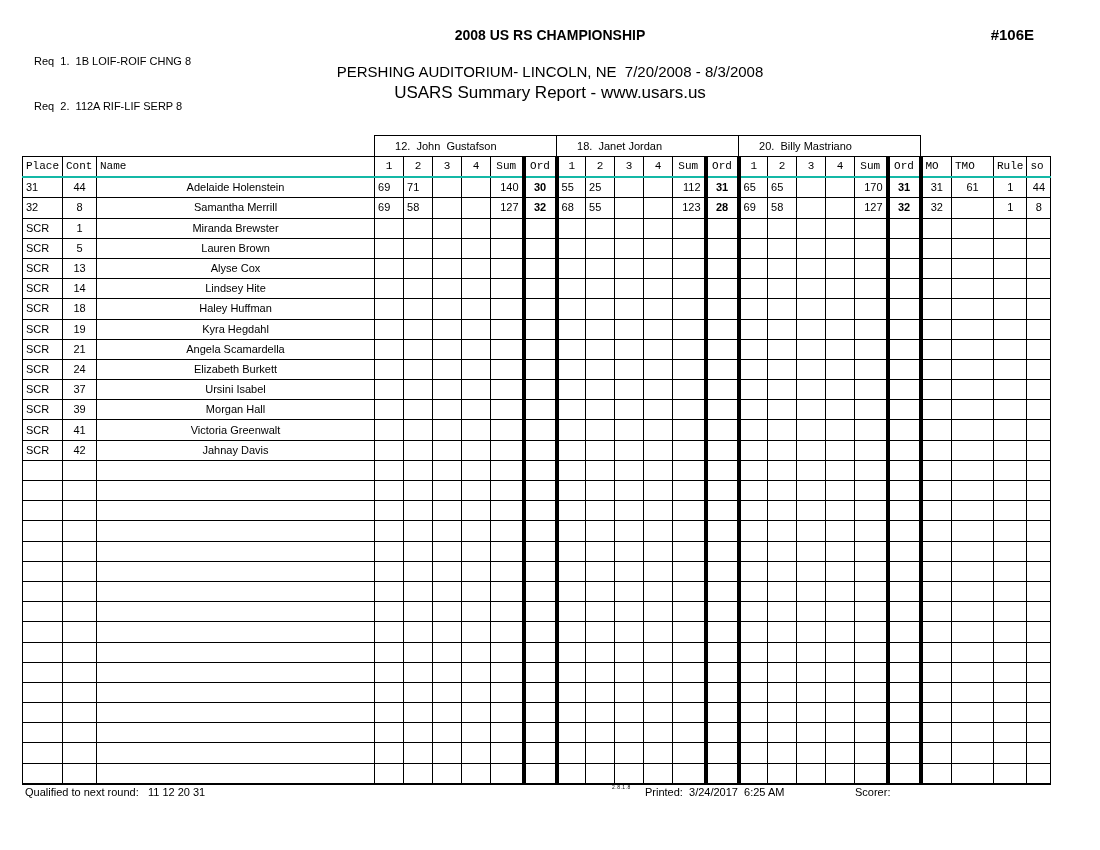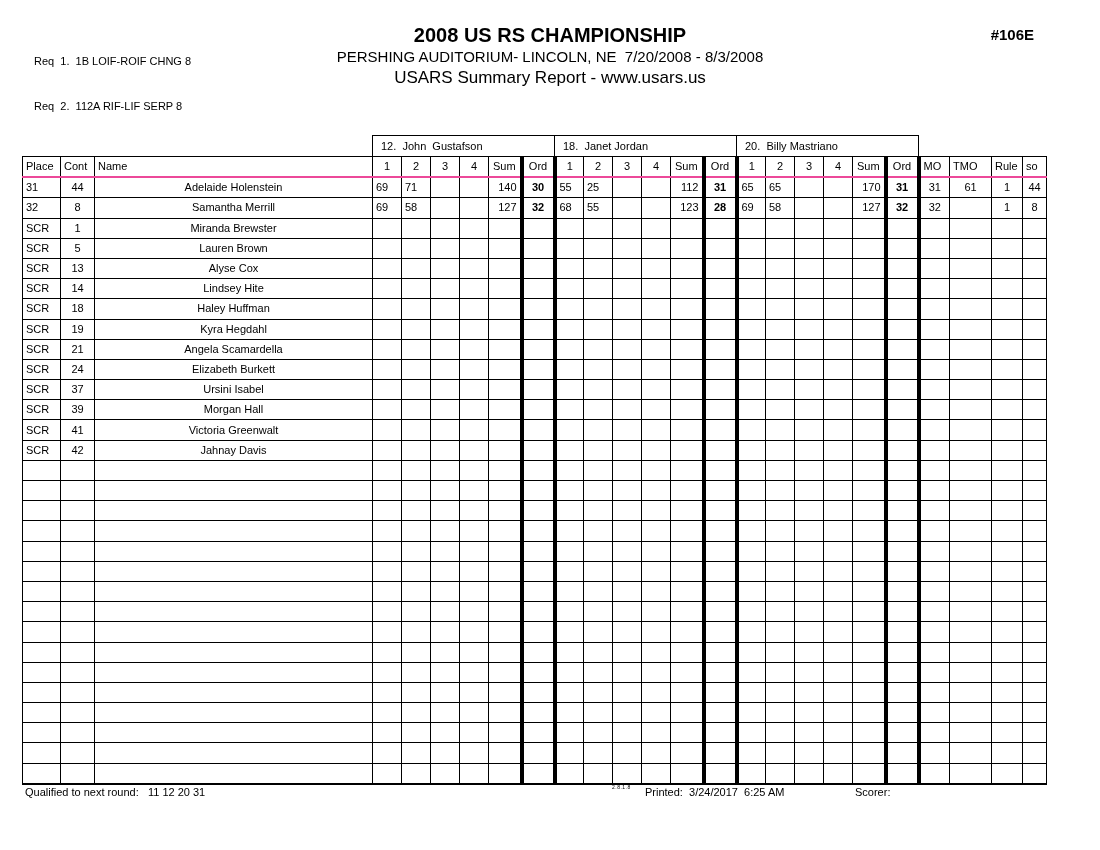--- a/index.html
+++ b/index.html
@@ -3,39 +3,39 @@
 <meta charset="utf-8">
 <style>
   html,body{margin:0;padding:0;background:#ffffff;}
   body{
     width:1100px;height:850px;position:relative;
     font-family:"Liberation Sans", sans-serif;color:#000;
     overflow:hidden;
   }
   .req{position:absolute;left:34px;top:24px;font-size:11px;line-height:15px;white-space:pre;}
   .head{position:absolute;left:0;top:24px;width:1100px;text-align:center;}
-  .t1{font-size:20px;font-weight:bold;line-height:23px;white-space:pre;}
-  .t2{font-size:15px;line-height:20px;white-space:pre;}
+  .t1{font-size:14px;font-weight:bold;line-height:23px;white-space:pre;}
+  .t2{font-size:15px;line-height:20px;white-space:pre;margin-top:15px;}
   .t3{font-size:19px;font-weight:bold;line-height:24px;white-space:pre;}
   .t4{font-size:17px;line-height:22px;white-space:pre;}
   .evtnum{position:absolute;right:66px;top:26px;font-size:15px;font-weight:bold;}
 
   table.results{
     position:absolute;left:22px;top:135px;
     border-collapse:collapse;table-layout:fixed;
   }
   .results th,.results td{
     border:1px solid #000;font-size:11px;font-weight:normal;
     height:19.2px;padding:0 3px;line-height:1;
     overflow:hidden;white-space:nowrap;
   }
   tr.jrow td{height:20px;}
   tr.jrow td.spacer{border:none;}
-  tr.jrow td.jbox{text-align:left;padding-left:8px;white-space:pre;}
-  tr.hrow th{border-bottom:2px solid #ec4899;text-align:center;}
+  tr.jrow td.jbox{text-align:left;padding-left:20px;white-space:pre;}
+  tr.hrow th{border-bottom:2px solid #14b8a6;text-align:center;font-family:Liberation Mono, monospace;}
   tr.hrow th.c-place,tr.hrow th.c-cont,tr.hrow th.c-name,
   tr.hrow th.c-mo,tr.hrow th.c-tmo,tr.hrow th.c-rule,tr.hrow th.c-so{text-align:left;}
   .c-ord{border-left:4px solid #000 !important;border-right:4px solid #000 !important;text-align:center;}
   tbody .c-ord{font-weight:bold;}
   .c-place{text-align:left;}
   .c-cont{text-align:center;margin-left:40px;}
   .c-name{text-align:center;padding-left:4px;}
   .c-s{text-align:left;padding-left:4px;}
   .c-sum{text-align:right;padding-right:3px;}
   .c-mo,.c-tmo,.c-rule,.c-so{text-align:center;}

